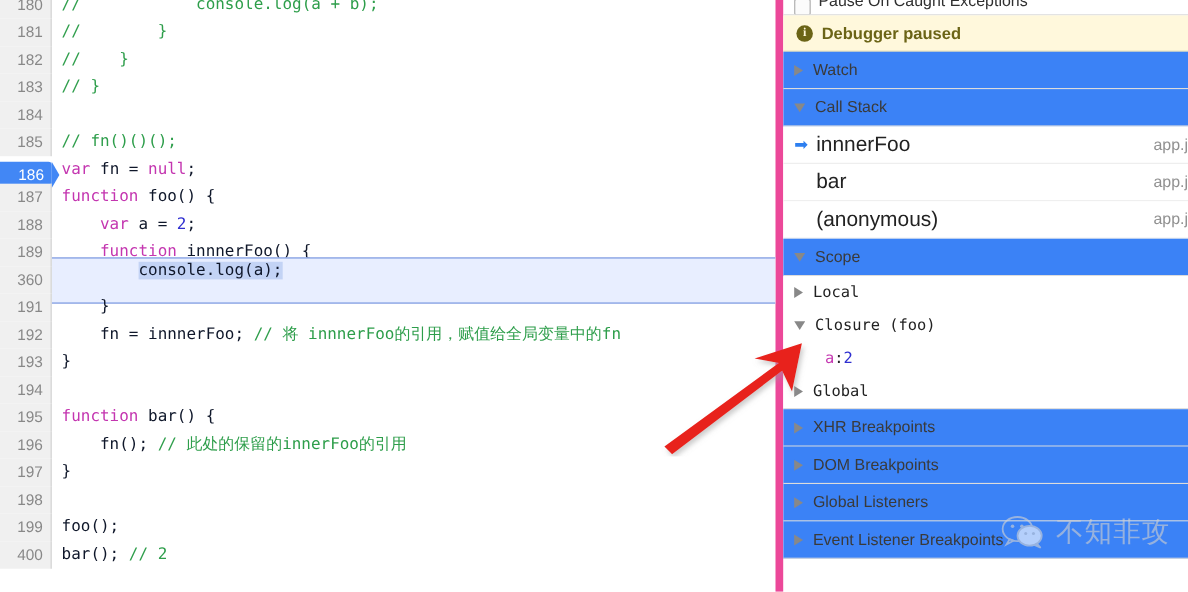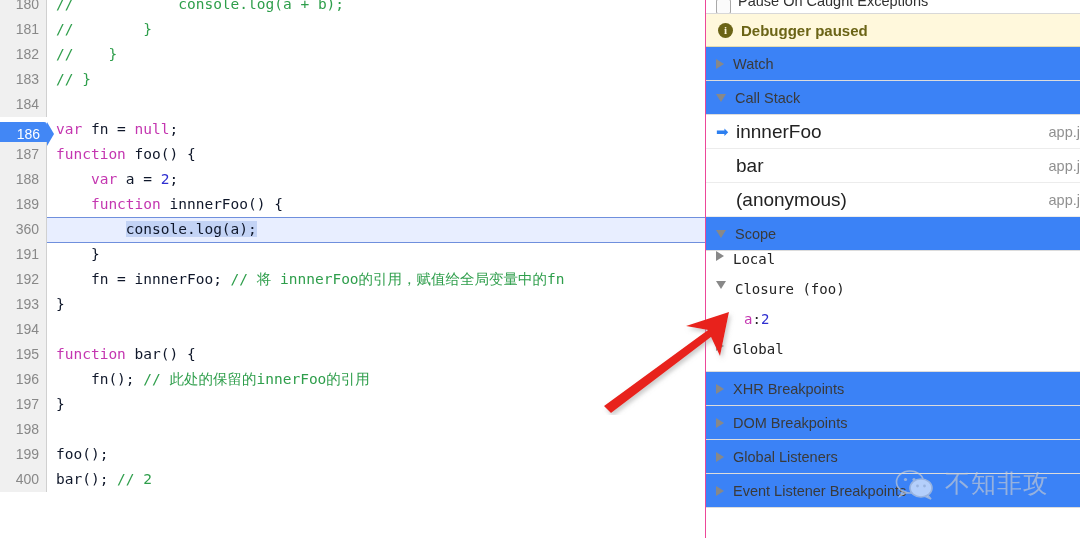--- a/index.html
+++ b/index.html
@@ -66,36 +66,36 @@
     line-height:25px;
     height:25px;
     position:relative;
     z-index:1;
   }
   .code-line.exec .codetext{
     background:#e8eeff;
     border-top:1px solid #6f8fdd;
     border-bottom:1px solid #6f8fdd;
     box-sizing:border-box;
-    height:26px;
+    height:42px;
     line-height:23px;
   }
   .sel{background:#c3d3f5;}
   .c-com{color:#2e9e4b;}
   .c-kw{color:#c436b0;}
   .c-num{color:#2f2fd0;}
   .c-plain{color:#0f172a;}
   .c-cn{color:#2e9e4b;}
 
   
   .sidebar{
     position:relative;
     width:375px;height:538px;
     background:#ffffff;
-    border-left:1px solid #ec4899;
+    border-left:7px solid #ec4899;
     box-sizing:border-box;
     overflow:hidden;
     font-size:14.5px;
     color:#303030;
   }
   .pause-exceptions{
     height:14px;
     display:flex;align-items:center;
     padding-left:10px;
     font-size:14.5px;
@@ -172,21 +172,21 @@
     width:20px;flex:0 0 auto;
     color:#2d7ff0;font-size:15px;line-height:1;
   }
   .stack-row .fname{flex:1;color:#222222;font-size:19px;}
   .stack-row .floc{
     color:#909090;font-size:14.5px;
     white-space:nowrap;padding-right:0;
   }
   .scope-row{
     height:30px;
-    display:flex;
+    display:flex;align-items:center;
     padding-left:10px;
     box-sizing:border-box;
     background:#ffffff;
     font-family:"DejaVu Sans Mono","Liberation Mono",monospace;
     font-size:14px;
     color:#222222;
   }
   .scope-row.indent{padding-left:38px;}
   .prop-key{color:#c436b0;}
   .prop-colon{color:#222222;}
@@ -197,22 +197,22 @@
   .red-arrow{
     position:absolute;
     left:596px;top:300px;
     width:160px;height:115px;
     pointer-events:none;
     z-index:50;
   }
   
   .watermark{
     position:absolute;
-    right:31px;bottom:38px;
-    display:flex;align-items:flex-end;
+    right:16px;bottom:38px;
+    display:flex;align-items:center;
     opacity:.62;
     z-index:40;
     pointer-events:none;
   }
   .wm-text{
     font-size:25px;
     color:#cfcfcf;
     font-family:"DejaVu Sans", sans-serif;
     letter-spacing:1px;
     margin-left:8px;
@@ -223,20 +223,21 @@
 
 <div id="app">
 
   <div class="editor">
     <div class="code-scroll" id="code-lines">
         <div class="code-line"><div class="gutter">180</div><div class="codetext"><span class="c-com">//            console.log(a + b);</span></div></div>
         <div class="code-line"><div class="gutter">181</div><div class="codetext"><span class="c-com">//        }</span></div></div>
         <div class="code-line"><div class="gutter">182</div><div class="codetext"><span class="c-com">//    }</span></div></div>
         <div class="code-line"><div class="gutter">183</div><div class="codetext"><span class="c-com">// }</span></div></div>
         <div class="code-line"><div class="gutter">184</div><div class="codetext">&nbsp;</div></div>
+        <div class="code-line"><div class="gutter">185</div><div class="codetext"><span class="c-com">// fn()()();</span></div></div>
         <div class="code-line"><div class="gutter bp">186</div><div class="codetext"><span class="c-kw">var</span><span class="c-plain"> fn = </span><span class="c-kw">null</span><span class="c-plain">;</span></div></div>
         <div class="code-line"><div class="gutter">187</div><div class="codetext"><span class="c-kw">function</span><span class="c-plain"> foo() {</span></div></div>
         <div class="code-line"><div class="gutter">188</div><div class="codetext"><span class="c-plain">    </span><span class="c-kw">var</span><span class="c-plain"> a = </span><span class="c-num">2</span><span class="c-plain">;</span></div></div>
         <div class="code-line"><div class="gutter">189</div><div class="codetext"><span class="c-plain">    </span><span class="c-kw">function</span><span class="c-plain"> innnerFoo() {</span></div></div>
         <div class="code-line exec"><div class="gutter">360</div><div class="codetext"><span class="c-plain">        </span><span class="c-plain sel">console.log(a);</span></div></div>
         <div class="code-line"><div class="gutter">191</div><div class="codetext"><span class="c-plain">    }</span></div></div>
         <div class="code-line"><div class="gutter">192</div><div class="codetext"><span class="c-plain">    fn = innnerFoo; </span><span class="c-cn">// 将 innnerFoo的引用，赋值给全局变量中的fn</span></div></div>
         <div class="code-line"><div class="gutter">193</div><div class="codetext"><span class="c-plain">}</span></div></div>
         <div class="code-line"><div class="gutter">194</div><div class="codetext">&nbsp;</div></div>
         <div class="code-line"><div class="gutter">195</div><div class="codetext"><span class="c-kw">function</span><span class="c-plain"> bar() {</span></div></div>

